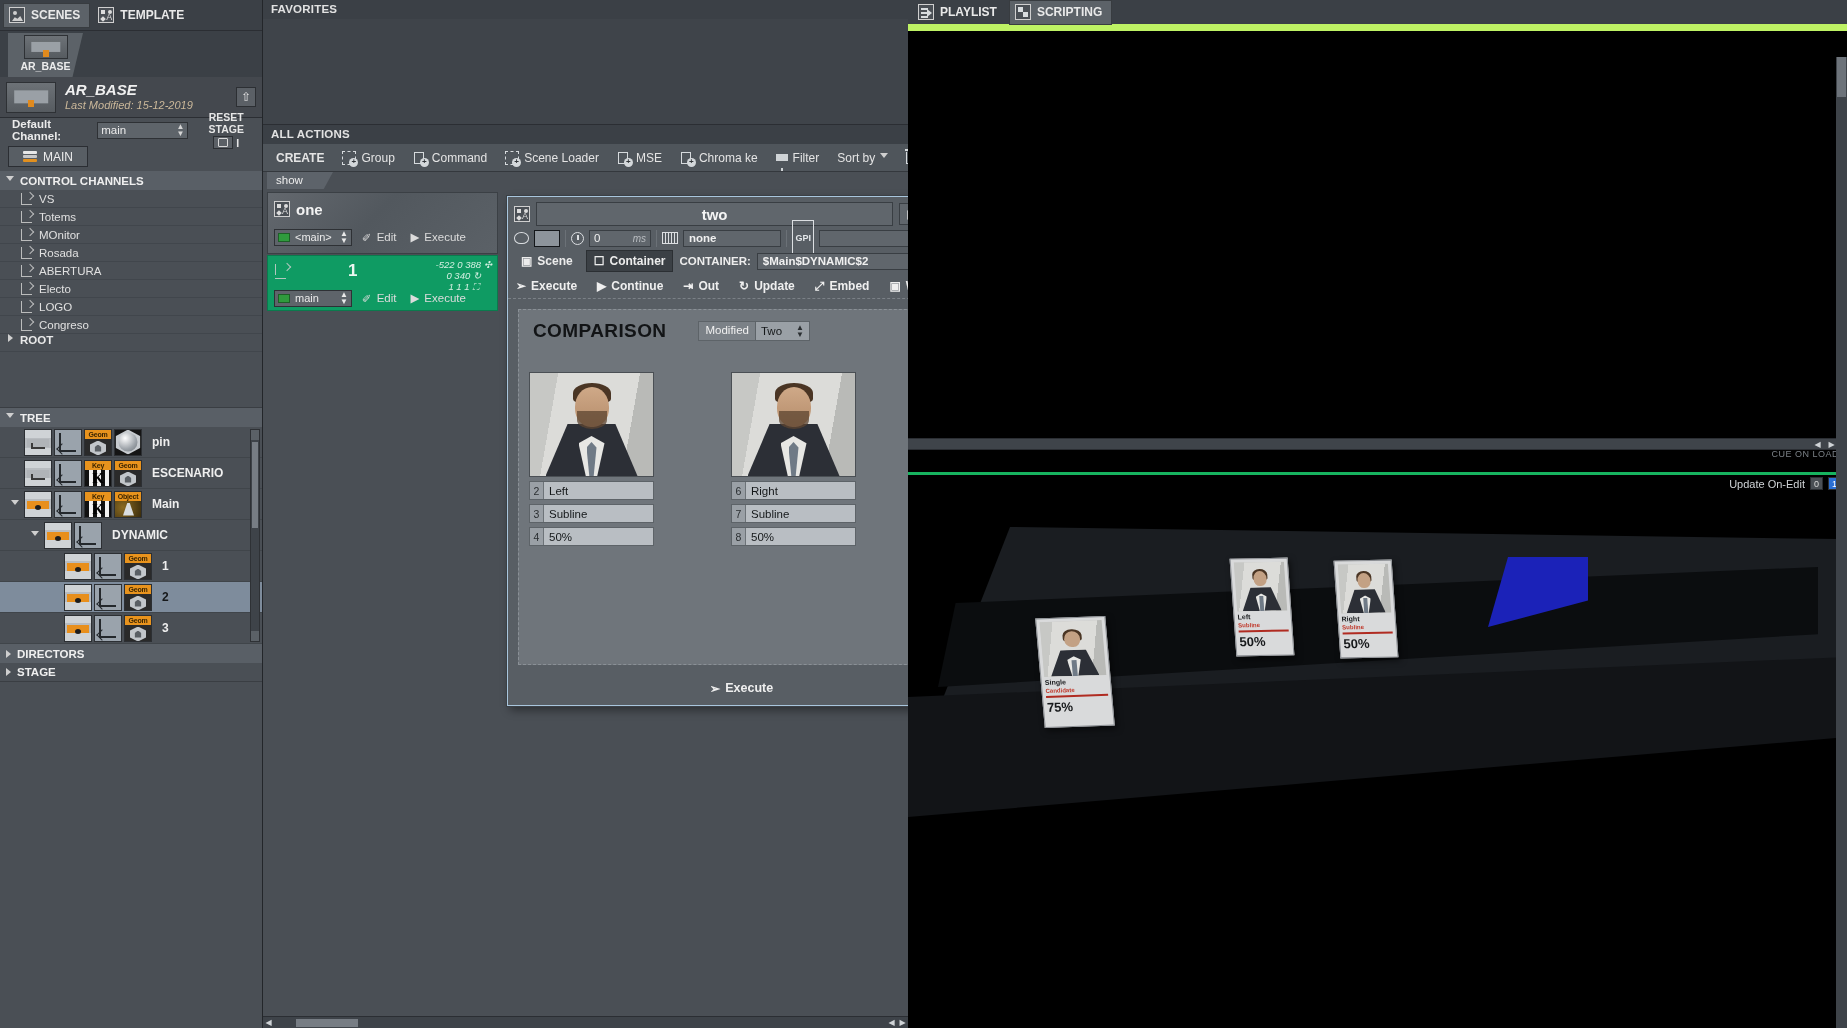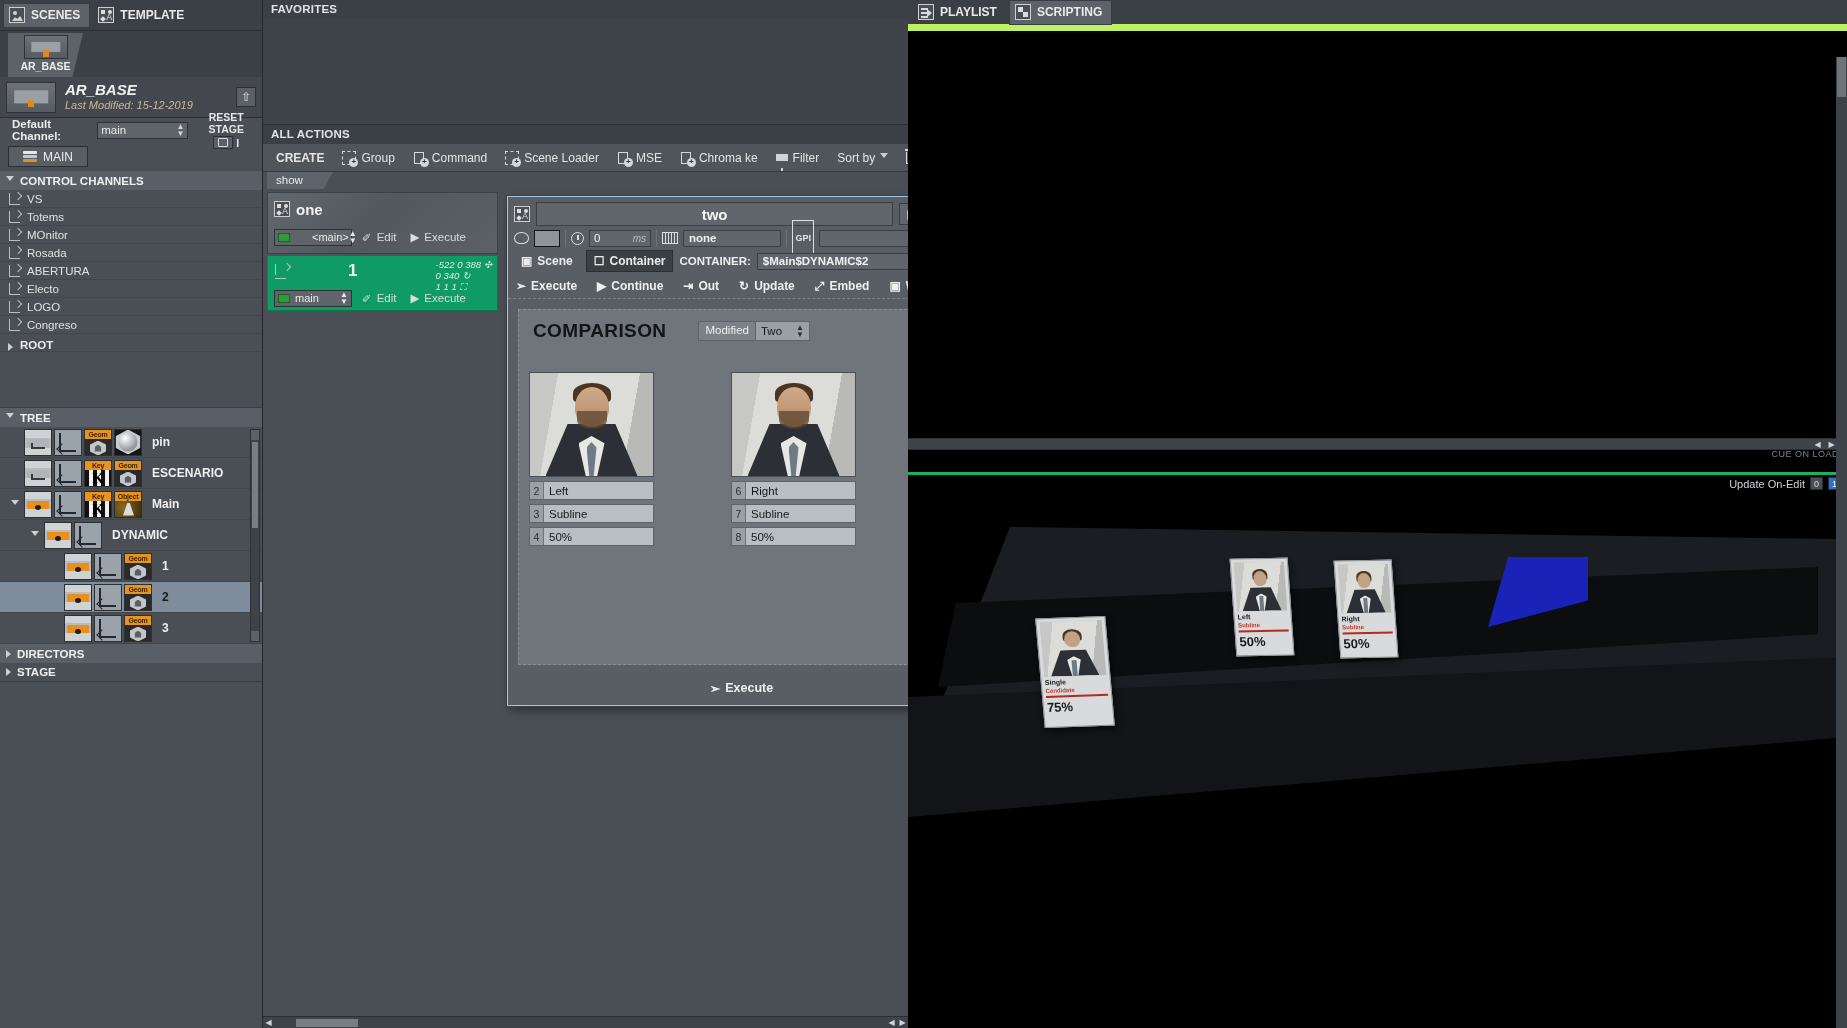--- a/index.html
+++ b/index.html
@@ -90,28 +90,28 @@
   .rs .sq::before{content:"";width:8px;height:7px;border:1px solid #d8d8d8;border-radius:1px;}
 
   #mainbtn { margin:4px 8px; height:21px; background:#585e64; border:1px solid #2b2e33;
     display:flex;align-items:center;justify-content:center;gap:6px;font-size:12px;color:#ededed;width:80px;}
   .stack { width:14px;height:11px;position:relative;flex:none;}
   .stack i{position:absolute;left:0;width:14px;height:3px;border-radius:1px;}
   .stack i:nth-child(1){top:0;background:#e8e8e8;}
   .stack i:nth-child(2){top:4px;background:#c8c8c8;}
   .stack i:nth-child(3){top:8px;background:#e2901f;}
 
-  .chan-row { height:18px; display:flex;align-items:center;gap:6px;padding-left:8px;
+  .chan-row { height:18px; display:flex;align-items:center;gap:6px;padding-left:20px;
     border-bottom:1px solid #41464c; font-size:11.5px;color:#e0e0e0;}
   .axis { width:13px;height:12px;position:relative;flex:none;opacity:.85;}
   .axis::before{content:"";position:absolute;left:1px;top:0;width:1px;height:11px;background:#cfcfcf;}
   .axis::after{content:"";position:absolute;left:1px;bottom:0;width:11px;height:1px;background:#cfcfcf;}
   .axis b{position:absolute;right:0;top:0;width:6px;height:6px;border-top:1px solid #cfcfcf;border-right:1px solid #cfcfcf;transform:rotate(45deg);}
 
-  .root-row { height:18px;display:flex;align-items:flex-end;gap:7px;padding-left:8px;
+  .root-row { height:18px;display:flex;align-items:flex-start;gap:7px;padding-left:8px;
     font-size:11.5px;font-weight:bold;color:#e9e9e9;border-bottom:1px solid #41464c;}
 
   #tree-body { background:#4a4f55; position:relative; }
   .tree-row { height:31px;display:flex;align-items:center;border-bottom:1px solid #40454a;
     gap:2px; padding-right:4px; position:relative;}
   .tree-row.sel2 { background:#7e8c9c; }
   .tree-row .arrow { width:14px;flex:none;display:flex;align-items:center;justify-content:center;}
   .ic { width:28px;height:27px;flex:none;border:1px solid #2c2f33;position:relative;overflow:hidden;}
   .ic.vis { background:linear-gradient(#cfd3d6 0 30%,#b8bcc0 30% 70%,#cfd3d6 70%); }
   .ic.vis::before{content:"";position:absolute;left:2px;top:9px;right:2px;height:8px;background:#e88f1c;}
@@ -187,21 +187,21 @@
   .card .chansel { width:78px; }
   .card .lnk { display:flex;align-items:center;gap:5px;font-size:11.5px;color:#dcdcdc;padding:0 4px;}
 
   #card-one { left:4px; top:3px; width:231px; height:62px;
      background:linear-gradient(135deg,#63686e,#52585e 45%,#5b6167); }
   #card-green { left:4px; top:66px; width:231px; height:56px; background:#0f9b63;
      border:1px solid #0b7a4d; }
   #card-green .num { position:absolute; left:80px; top:5px; font-size:17px;font-weight:bold;color:#eaf7f0;}
   #card-green .vals { position:absolute; right:5px; top:3px; text-align:right;
      font-size:9.5px; font-style:italic; color:#d6f0e3; line-height:11px;}
-  #card-green .vals .r { display:flex;align-items:center;justify-content:flex-start;gap:3px;}
+  #card-green .vals .r { display:flex;align-items:center;justify-content:center;gap:3px;}
 
   .pill { background:#5e646a;border:1px solid #2e3135;height:17px;display:flex;align-items:center;
      padding:0 3px;font-size:11px;color:#eaeaea;}
   .monitor { width:12px;height:9px;background:#2f9b3d;border:1px solid #1d5f27;position:relative;flex:none;}
 
   
   #dlg { position:absolute; left:507px; top:196px; width:469px; height:510px;
      background:#585e64; border:1px solid #a9c6dd; box-shadow:0 0 0 1px #3b4045, 3px 4px 9px #00000070;}
   #dlg .hdr-row { display:flex;align-items:center;height:30px;padding:4px 6px 0 6px;gap:6px;}
   #dlg .namefield { flex:1;height:24px;background:#60666c;border:1px solid #393e43;
@@ -650,21 +650,21 @@
               <i></i>
               <i class="c"></i>
               <i class="d"></i>
               <b>A</b>
             </span>
           <span class="titletxt">one</span>
         </div>
         <div class="ctl-row">
           <span class="pill chansel">
             <span class="monitor"></span>
-            <span style="margin-left:22px">&lt;main&gt;</span>
+            <span style="margin-left:5px">&lt;main&gt;</span>
             <span class="sp" style="margin-left:auto;font-size:8px;line-height:7px;">▲<br>▼</span>
           </span>
           <span class="lnk">
             <span style="transform:rotate(-45deg);display:inline-block">✏</span>
             <span>Edit</span>
           </span>
           <span class="lnk">
             <span>▶</span>
             <span>Execute</span>
           </span>

